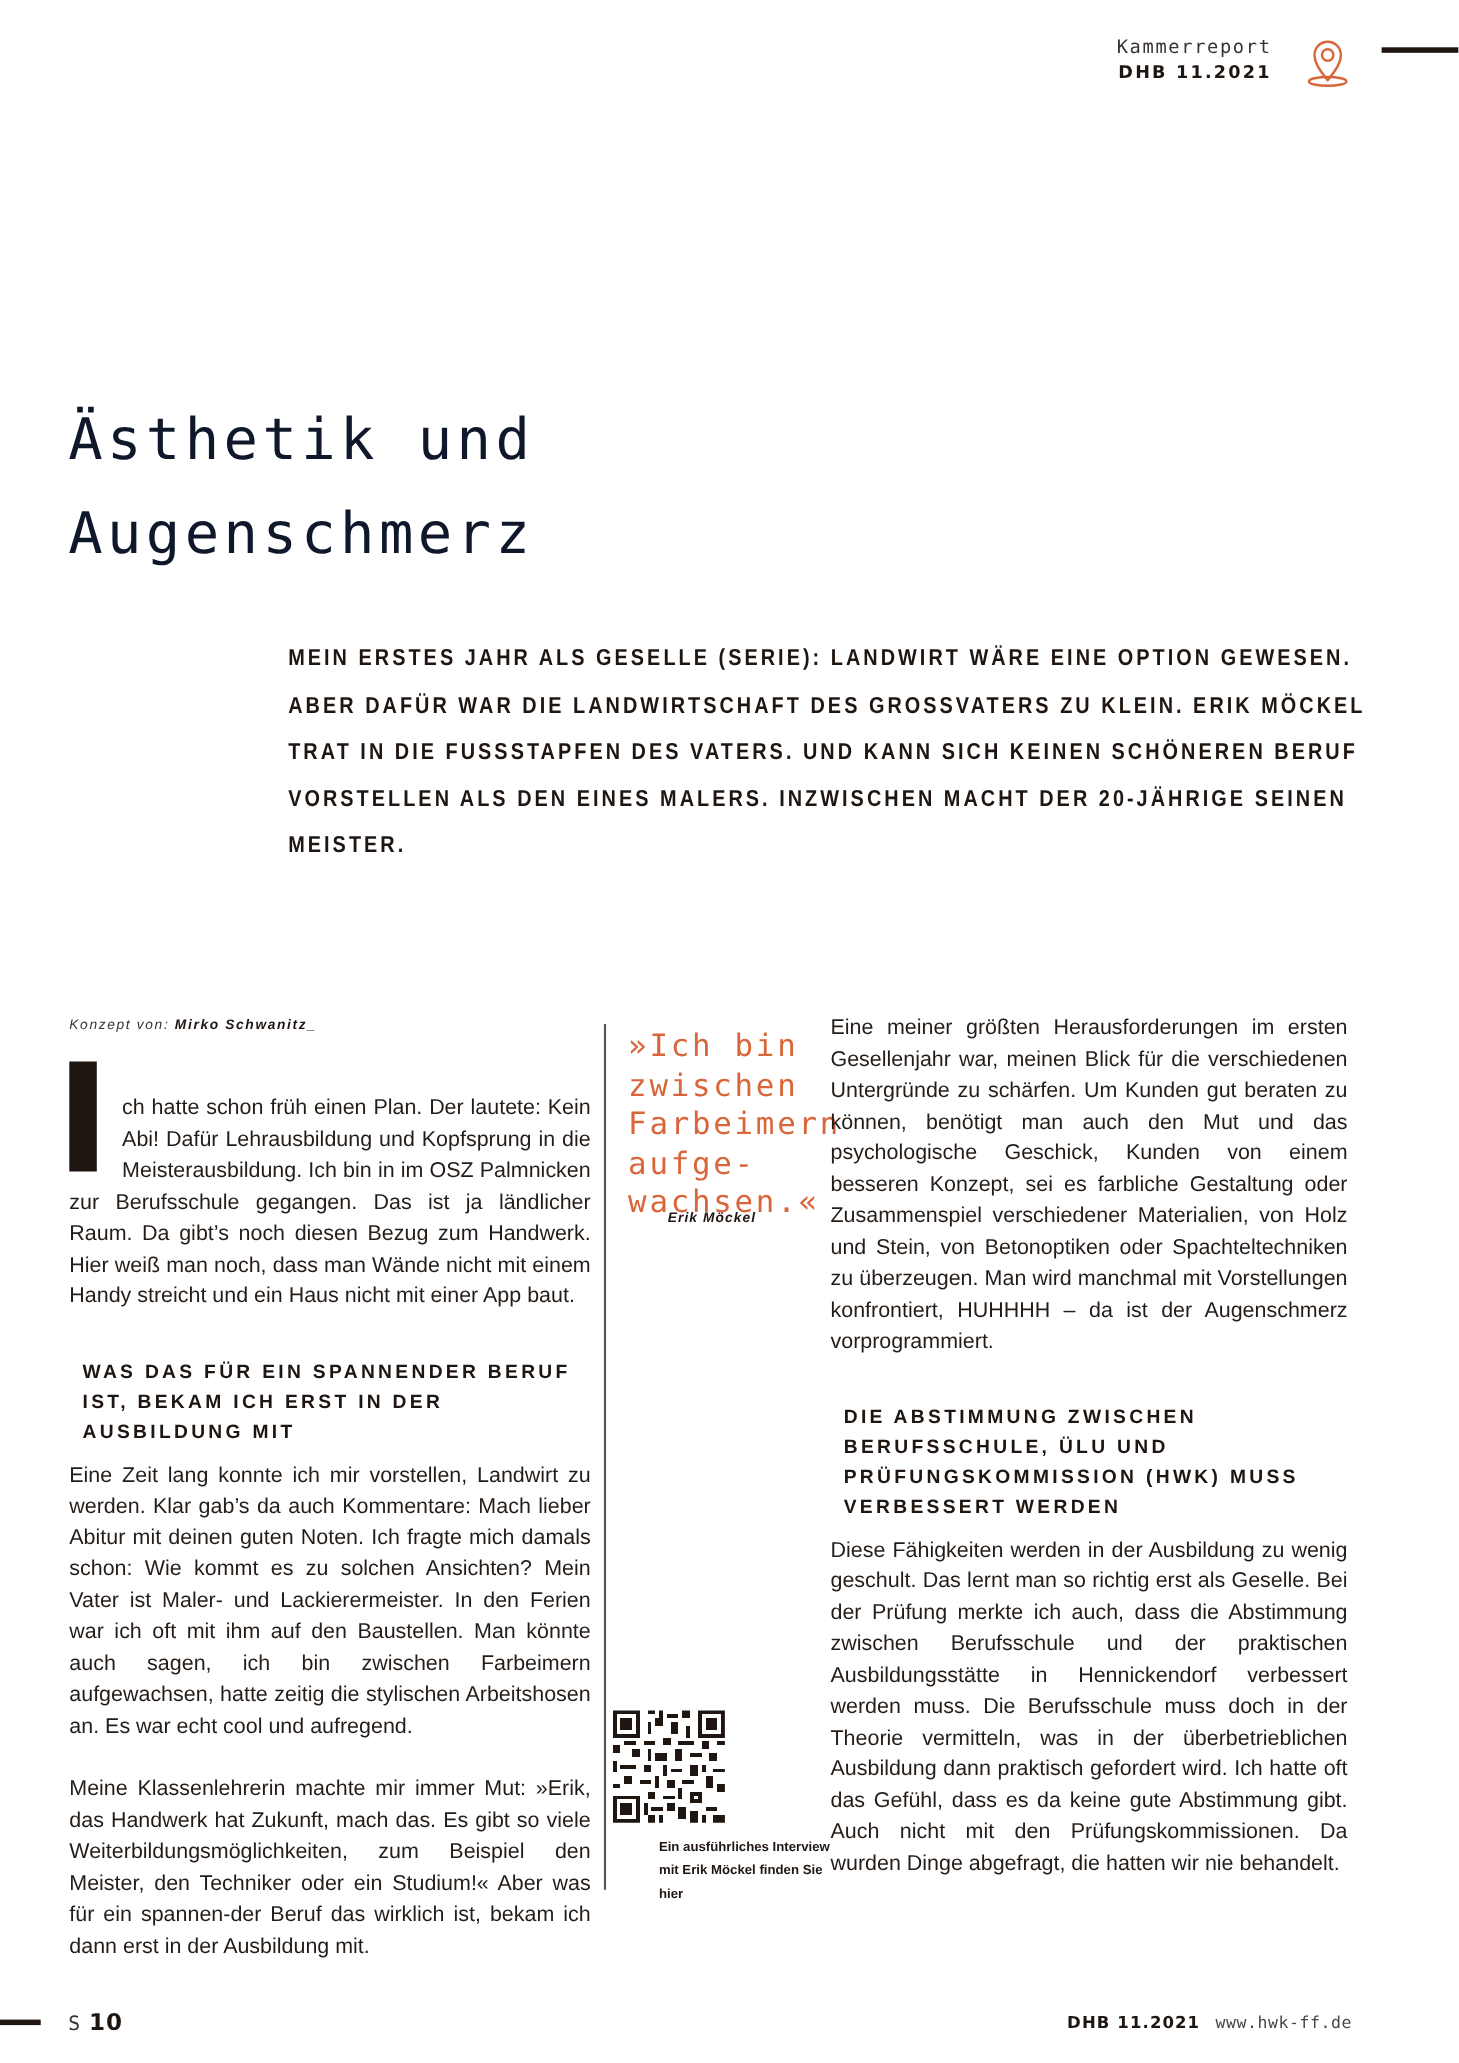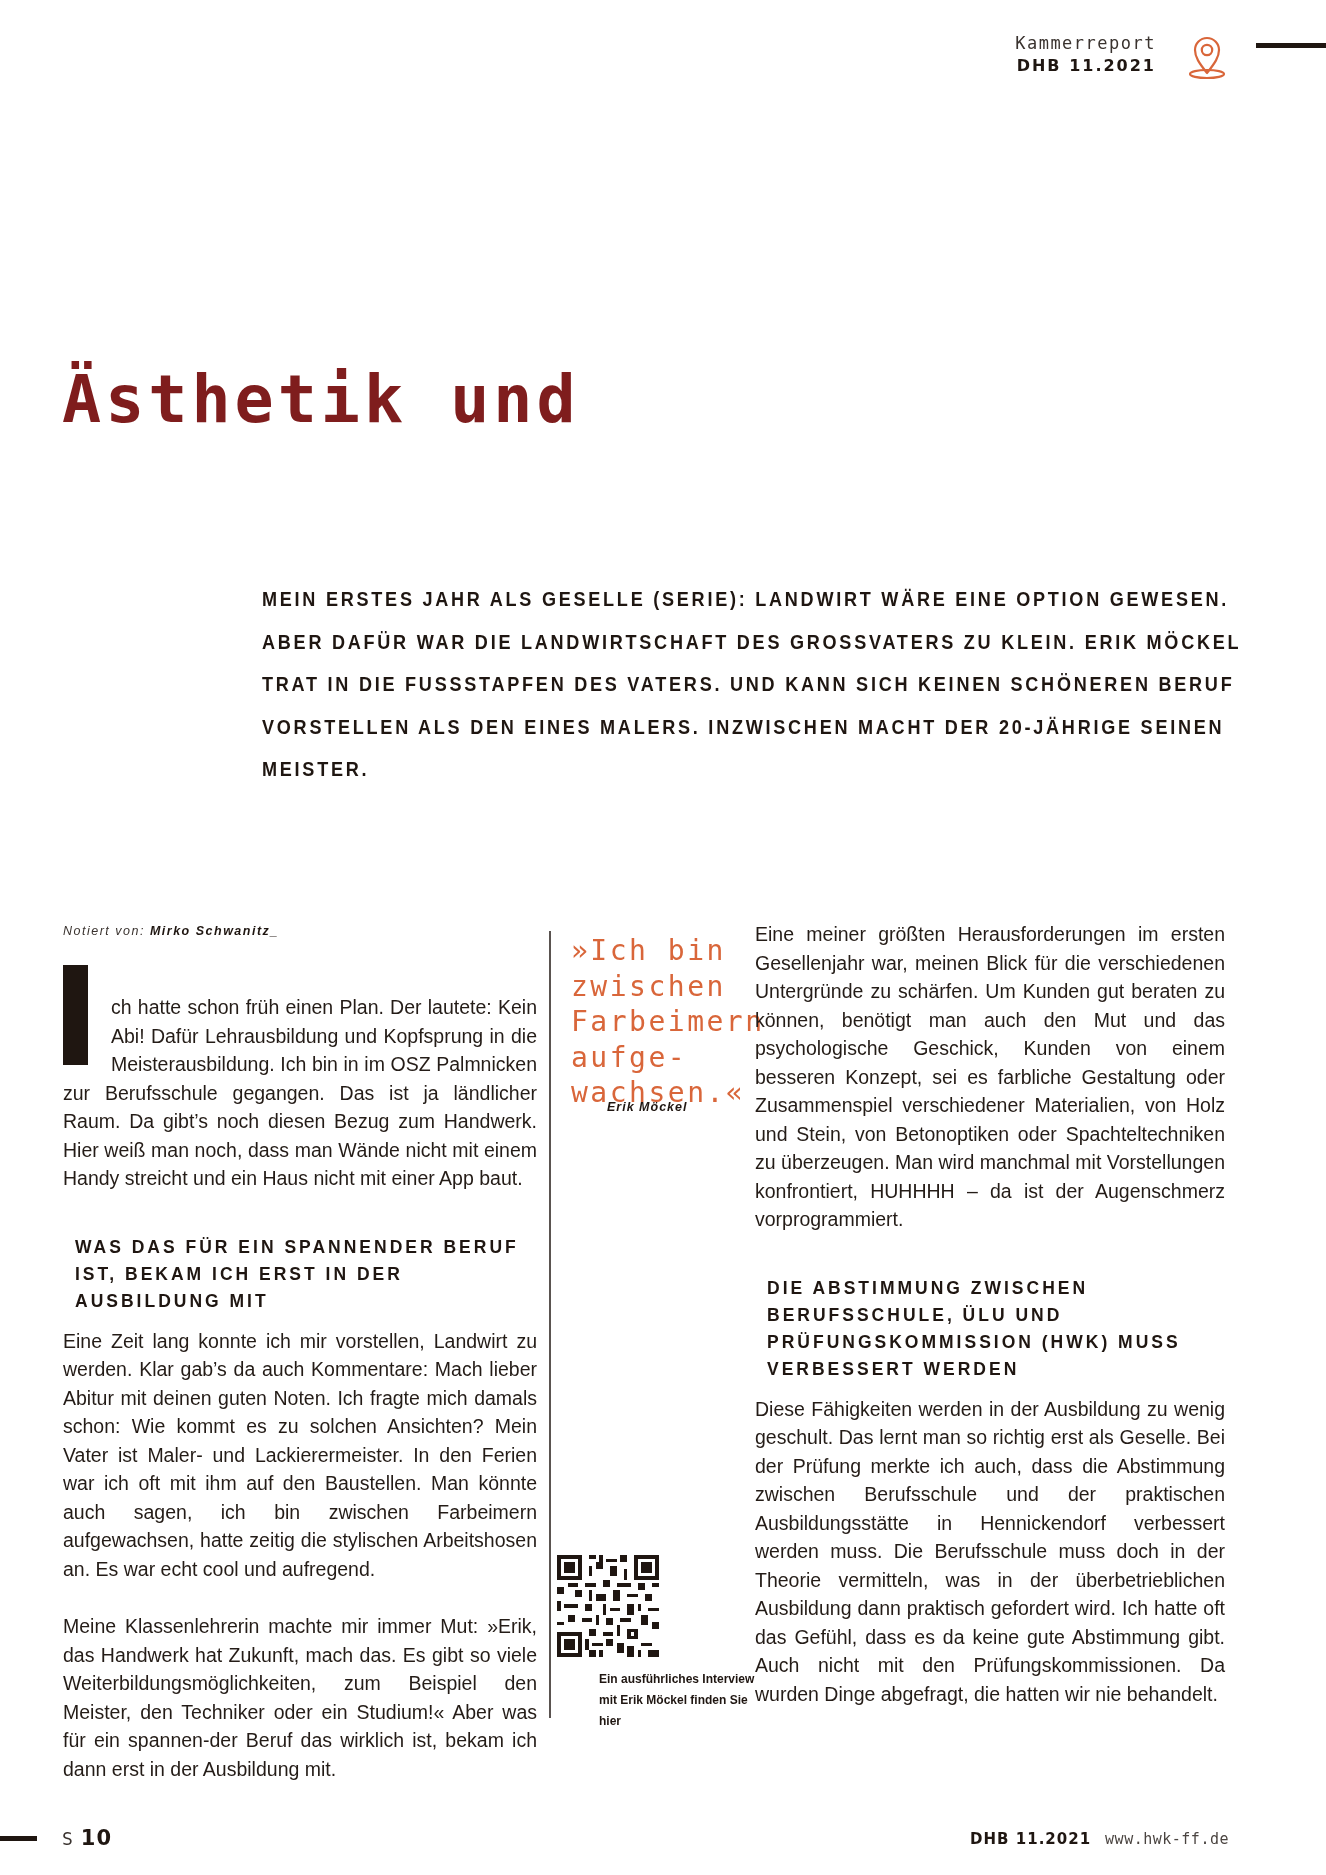--- a/index.html
+++ b/index.html
@@ -19,22 +19,22 @@
     .hdr-section .issue {
       font-family: "DejaVu Sans", sans-serif; font-weight: bold; font-size: 16px; letter-spacing: 2px;
       color: #1f1611; line-height: 24px;
     }
     .pin { left: 1187px; top: 34px; width: 40px; height: 46px; }
     .top-bar { left: 1256px; top: 43px; width: 70px; height: 5px; background: #1f1611; }
 
     
     .title {
       left: 62px; top: 357px; margin: 0;
-      font-family: "DejaVu Sans Mono", monospace; font-weight: bold;
-      font-size: 65px; line-height: 86px; letter-spacing: 4px; color: #7f1d1d;
+      font-family: "DejaVu Sans Mono", monospace; font-weight: normal;
+      font-size: 52px; line-height: 86px; letter-spacing: 4px; color: #0f172a;
     }
     .title span { display: block; }
 
     
     .lead {
       left: 262px; top: 578px; width: 1000px; margin: 0;
       font-family: "Liberation Sans", sans-serif; font-weight: bold;
       font-size: 21px; line-height: 42.5px; letter-spacing: 3.2px; color: #1f1611;
       transform: scaleX(0.86); transform-origin: left top;
       width: 1160px;
@@ -104,27 +104,28 @@
 </div>
 <svg class="abs pin" viewBox="0 0 40 46">
   <ellipse cx="20" cy="40" rx="17" ry="4" fill="none" stroke="#d9663a" stroke-width="2.2"></ellipse>
   <path d="M20 39 C12 29 8 23 8 16 A12 12 0 0 1 32 16 C32 23 28 29 20 39 Z" fill="none" stroke="#d9663a" stroke-width="2.2" stroke-linejoin="round"></path>
   <circle cx="20" cy="16" r="5.2" fill="none" stroke="#d9663a" stroke-width="2.2"></circle>
 </svg>
 <div class="abs top-bar"></div>
 
 <h1 class="abs title">
   <span>Ästhetik und</span>
+  <span>Augenschmerz</span>
 </h1>
 
 <p class="abs lead">MEIN ERSTES JAHR ALS GESELLE (SERIE): LANDWIRT WÄRE EINE OPTION GEWESEN. ABER DAFÜR WAR DIE LANDWIRTSCHAFT DES GROSSVATERS ZU KLEIN. ERIK MÖCKEL TRAT IN DIE FUSSSTAPFEN DES VATERS. UND KANN SICH KEINEN SCHÖNEREN BERUF VORSTELLEN ALS DEN EINES MALERS. INZWISCHEN MACHT DER 20-JÄHRIGE SEINEN MEISTER.</p>
 
 <div class="abs col col-left">
   <div class="byline">
-    <span>Notiert von:</span>
+    <span>Konzept von:</span>
     <b>Mirko Schwanitz_</b>
   </div>
   <div class="dropcap-wrap">
     <span class="dropcap">I</span>
     <p>ch hatte schon früh einen Plan. Der lautete: Kein Abi! Dafür Lehrausbildung und Kopfsprung in die Meisterausbildung. Ich bin in im OSZ Palmnicken zur Berufsschule gegangen. Das ist ja ländlicher Raum. Da gibt’s noch diesen Bezug zum Handwerk. Hier weiß man noch, dass man Wände nicht mit einem Handy streicht und ein Haus nicht mit einer App baut.</p>
   </div>
   <div class="gap"></div>
   <h3 class="subhead">WAS DAS FÜR EIN SPANNENDER BERUF IST, BEKAM ICH ERST IN DER AUSBILDUNG MIT</h3>
   <p>Eine Zeit lang konnte ich mir vorstellen, Landwirt zu werden. Klar gab’s da auch Kommentare: Mach lieber Abitur mit deinen guten Noten. Ich fragte mich damals schon: Wie kommt es zu solchen Ansichten? Mein Vater ist Maler- und Lackierermeister. In den Ferien war ich oft mit ihm auf den Baustellen. Man könnte auch sagen, ich bin zwischen Farbeimern aufgewachsen, hatte zeitig die stylischen Arbeitshosen an. Es war echt cool und aufregend.</p>
   <div class="gap"></div>

